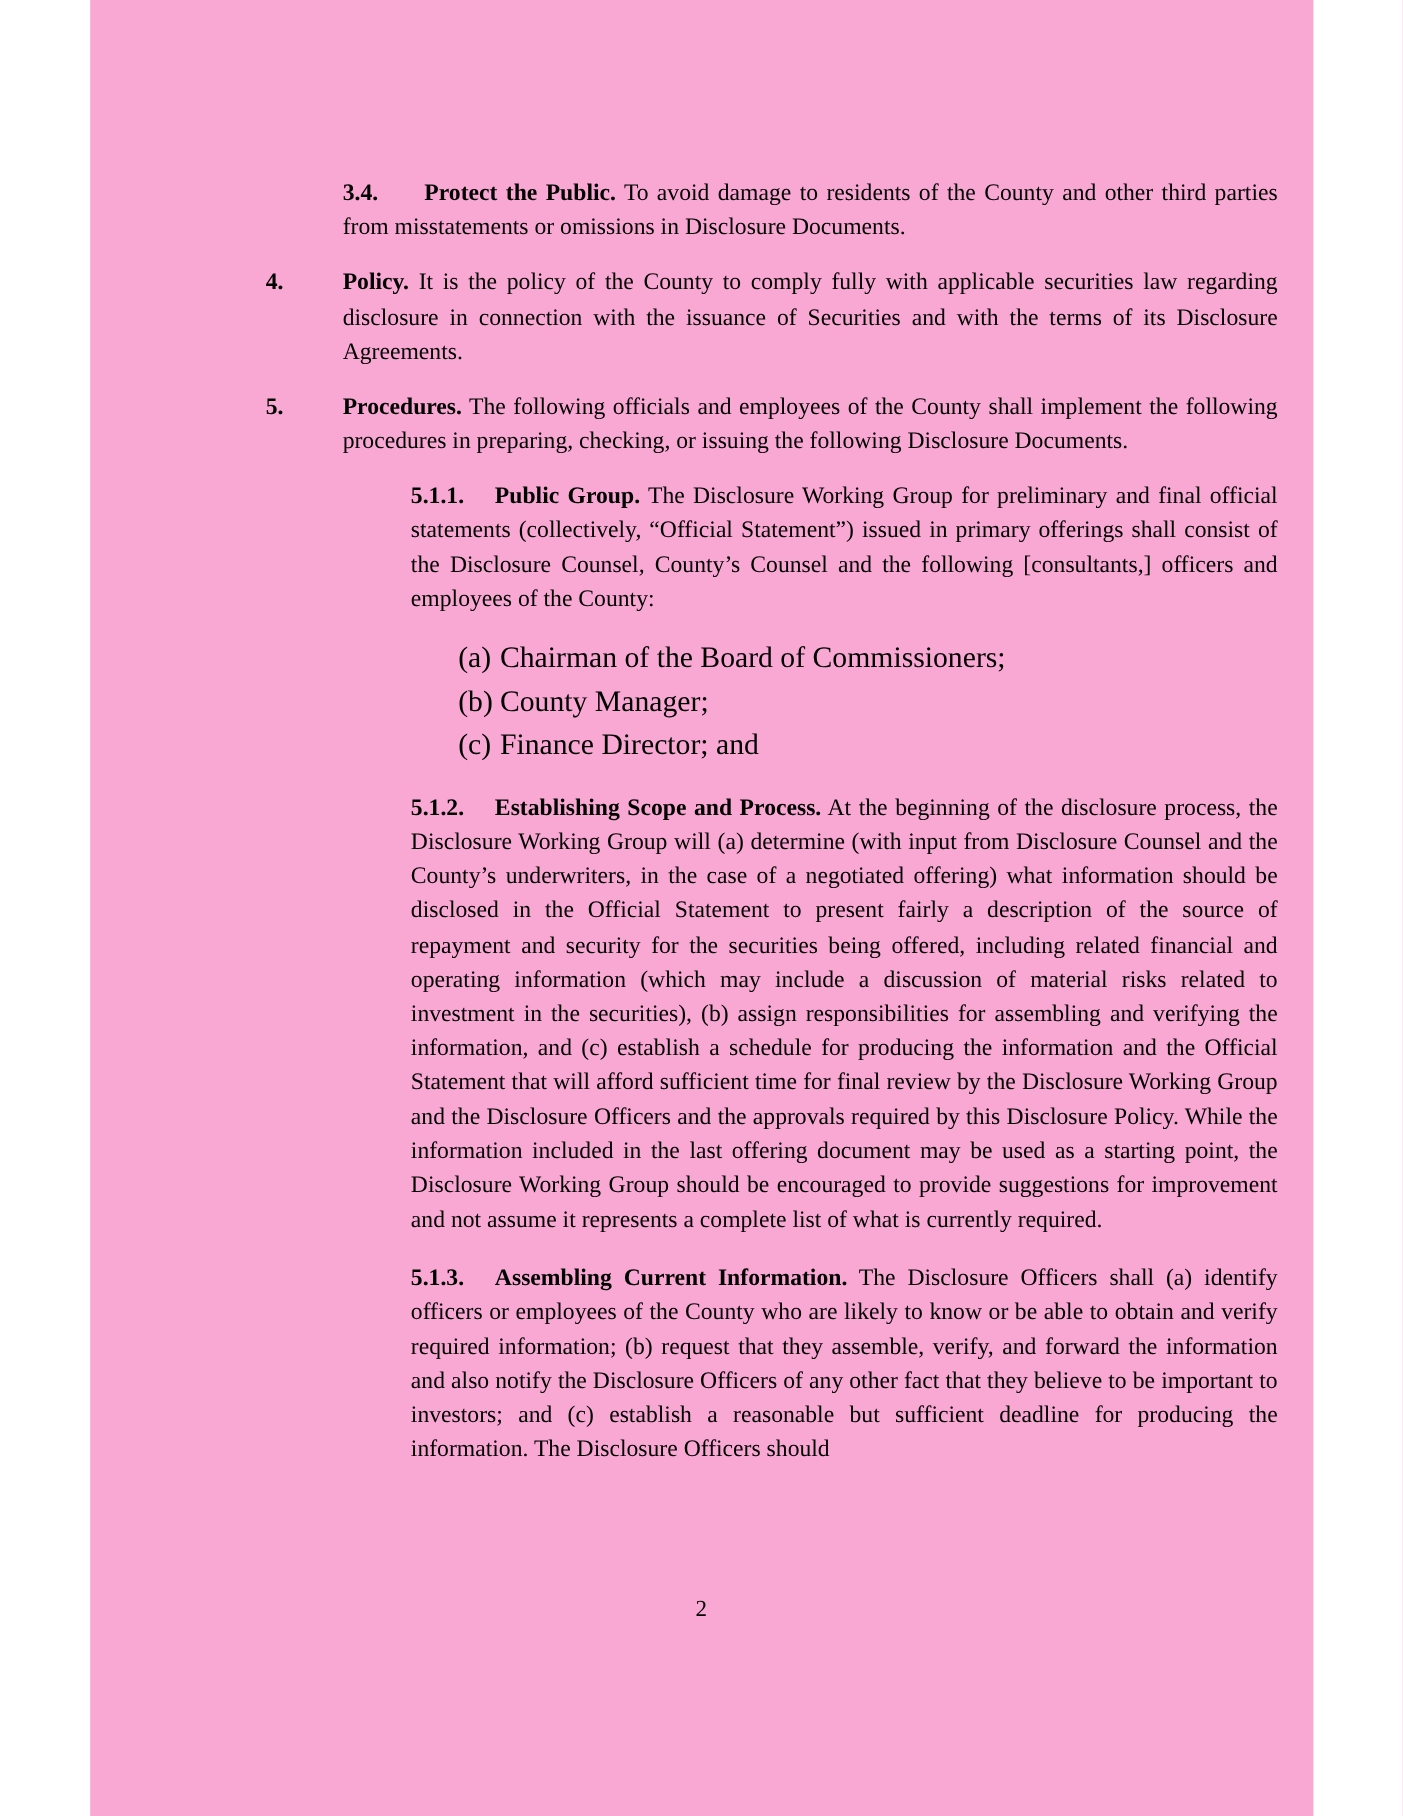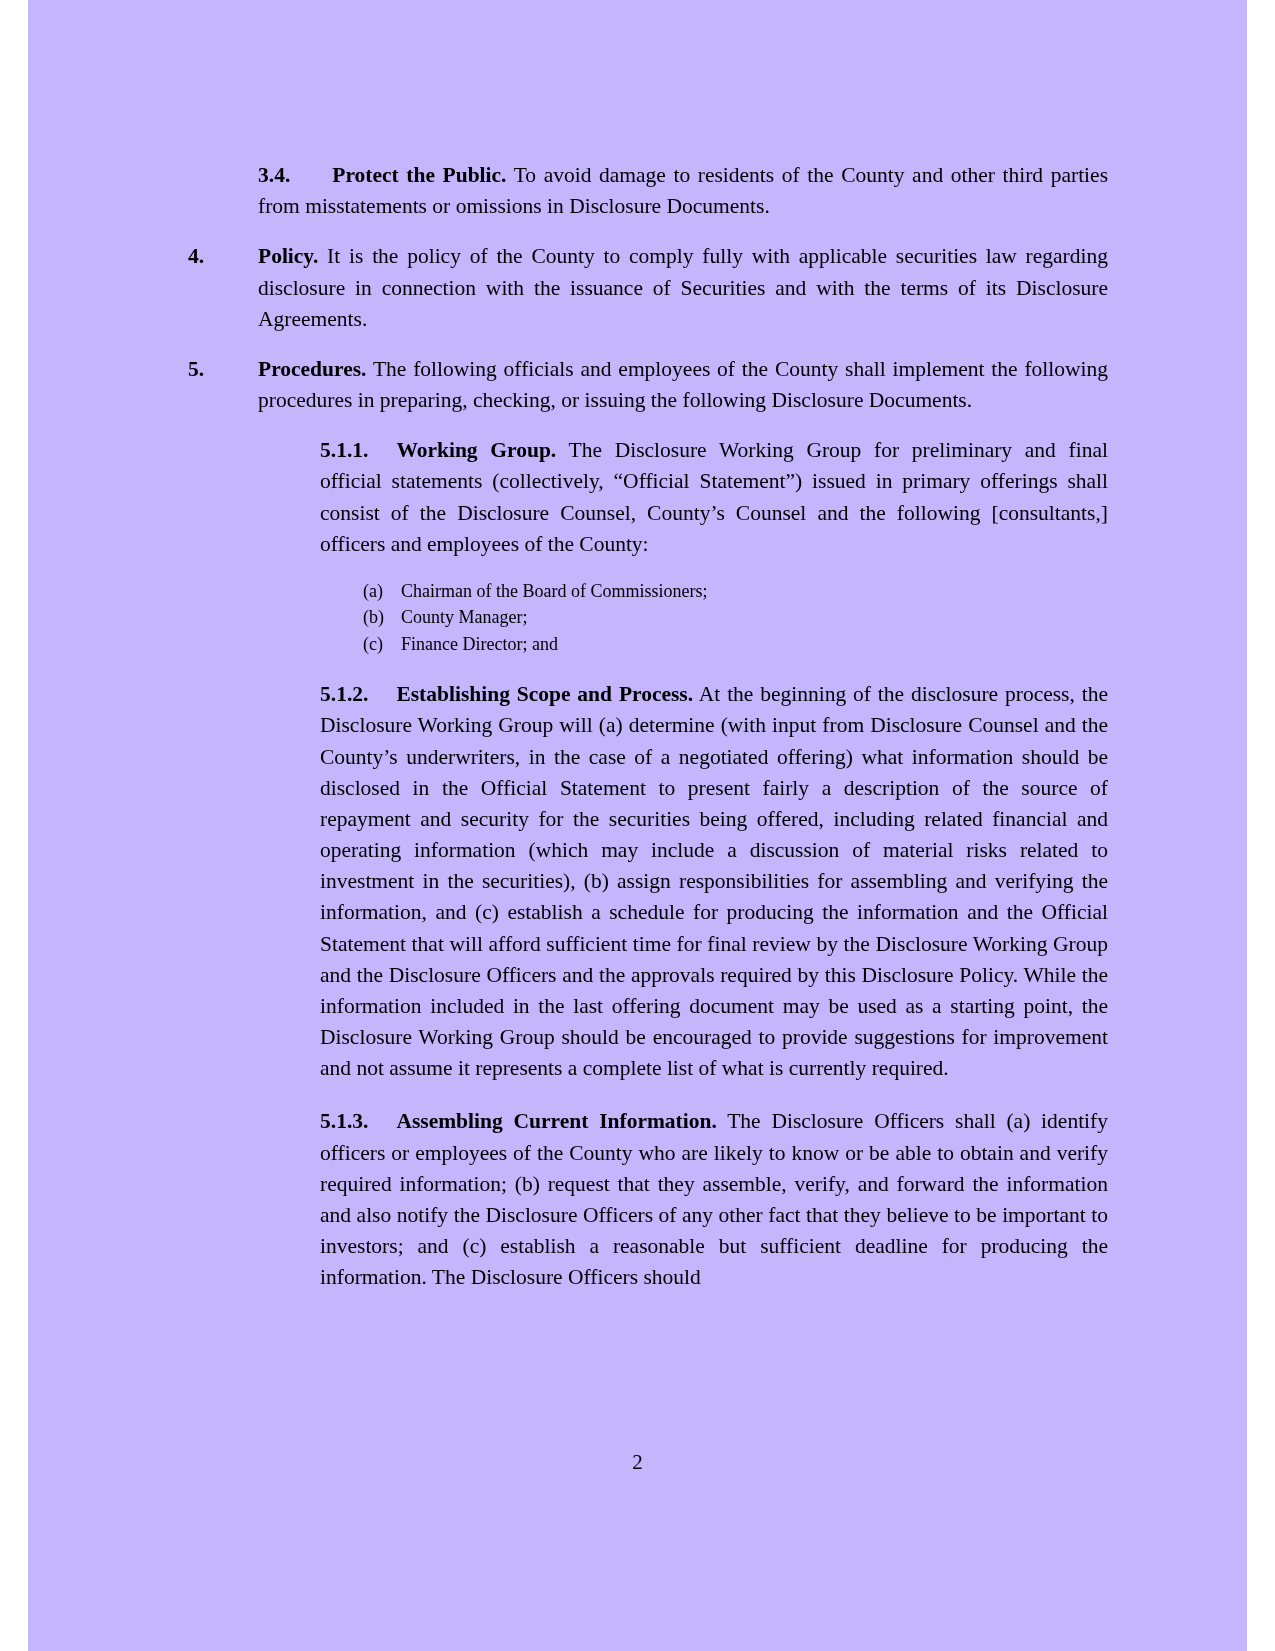--- a/index.html
+++ b/index.html
@@ -6,24 +6,24 @@
     margin: 0;
     padding: 0;
     background: #ffffff;
   }
   body {
     font-family: "Liberation Serif", serif;
     color: #000000;
   }
   .page {
     position: relative;
-    width: 1219px;
+    width: 1112px;
     height: 1651px;
     margin: 0 auto;
-    background: #c4b5fd;
+    background: #f9a8d4;
     box-sizing: border-box;
   }
   .content {
     position: absolute;
     left: 160px;
     top: 160px;
     width: 920px;
   }
   .para {
     position: relative;
@@ -73,21 +73,21 @@
     padding-left: 132px;
     font-size: 21.5px;
     line-height: 1.45;
     text-align: justify;
     margin-bottom: 22px;
   }
   .list {
     padding-left: 175px;
     margin-top: -4px;
     margin-bottom: 22px;
-    font-size: 18px;
+    font-size: 27px;
     line-height: 1.47;
   }
   .list-item {
     text-align: left;
     white-space: nowrap;
   }
   .list-item .lbl {
     display: inline-block;
     width: 38px;
   }
@@ -116,21 +116,21 @@
       <span class="body"><b>Policy.</b><span> It is the policy of the County to comply fully with applicable securities law regarding disclosure in connection with the issuance of Securities and with the terms of its Disclosure Agreements.</span></span>
     </div>
 
     <div class="para lvl1">
       <span class="num-out">5.</span>
       <span class="body"><b>Procedures.</b><span> The following officials and employees of the County shall implement the following procedures in preparing, checking, or issuing the following Disclosure Documents.</span></span>
     </div>
 
 
     <div class="lvl3">
-      <b>5.1.1.</b><span class="gap-num-sm"></span><b>Working Group.</b><span> The Disclosure Working Group for preliminary and final official statements (collectively, “Official Statement”) issued in primary offerings shall consist of the Disclosure Counsel, County’s Counsel and the following [consultants,] officers and employees of the County:</span>
+      <b>5.1.1.</b><span class="gap-num-sm"></span><b>Public Group.</b><span> The Disclosure Working Group for preliminary and final official statements (collectively, “Official Statement”) issued in primary offerings shall consist of the Disclosure Counsel, County’s Counsel and the following [consultants,] officers and employees of the County:</span>
     </div>
 
     <div class="list">
       <div class="list-item">
         <span class="lbl">(a)</span><span>Chairman of the Board of Commissioners;</span>
       </div>
       <div class="list-item">
         <span class="lbl">(b)</span><span>County Manager;</span>
       </div>
       <div class="list-item">

